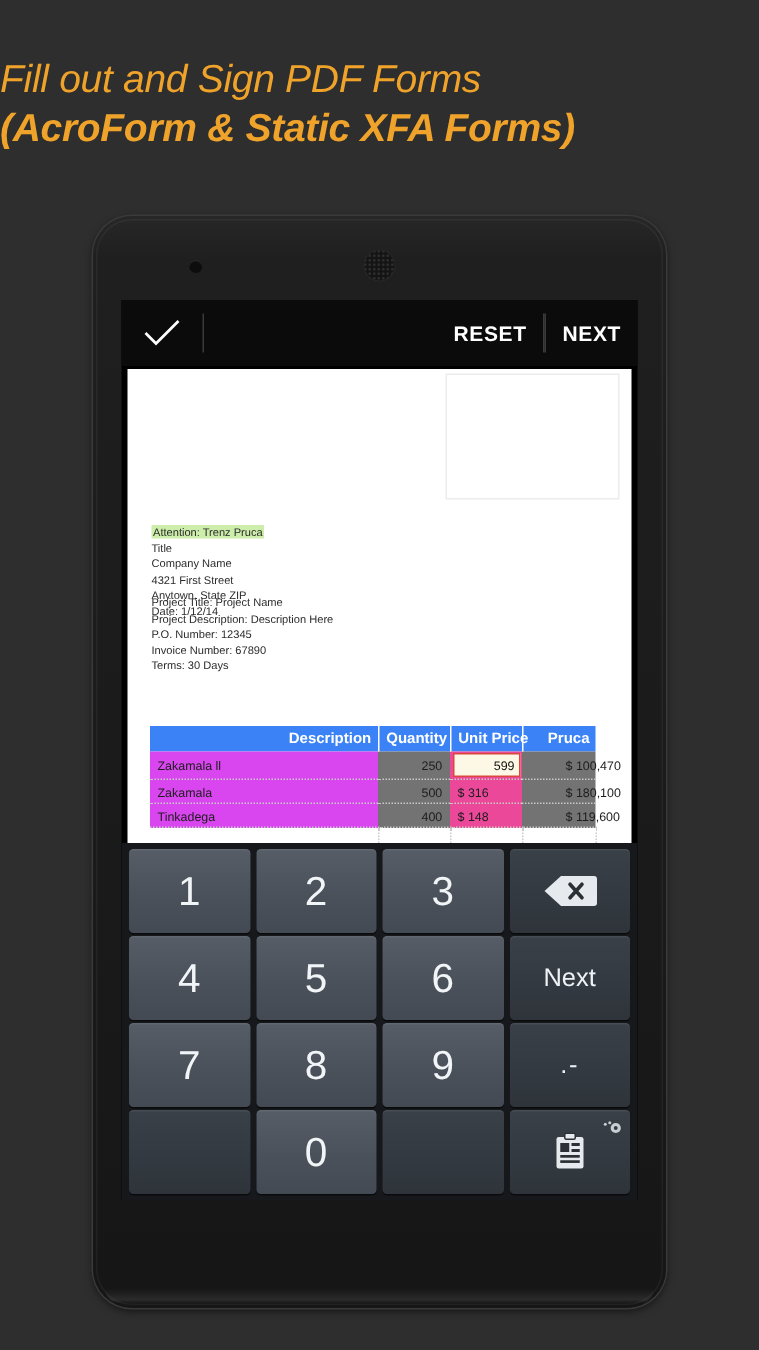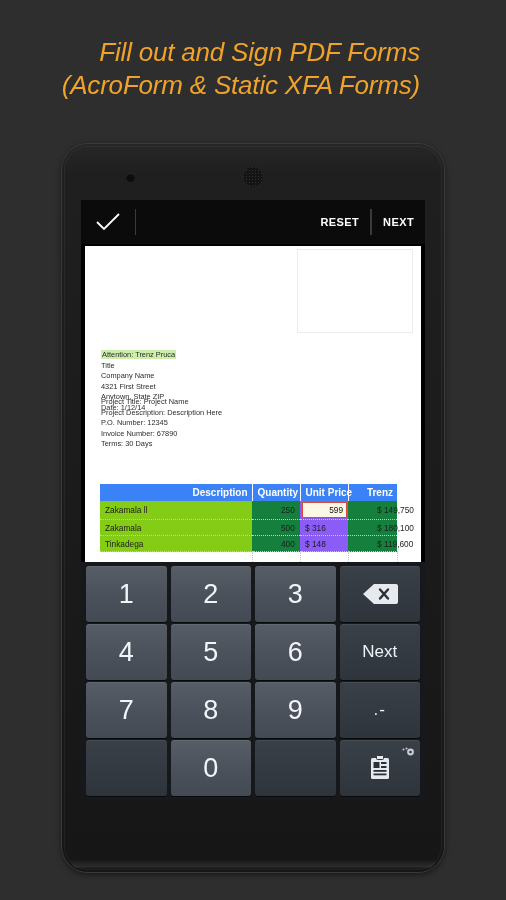--- a/index.html
+++ b/index.html
@@ -8,28 +8,28 @@
     background:#2e2e2e;
     font-family:"Liberation Sans", sans-serif;
     overflow:hidden;
     position:relative;
   }
 
   
   .headline {
     position:absolute;
     top:36px; left:0; width:420px;
-    text-align:right;
+    text-align:left;
     color:#f0a32a;
     font-style:italic;
     font-size:26px;
     line-height:33px;
     letter-spacing:-0.2px;
   }
-  .headline .l2 { display:block; }
+  .headline .l2 { display:block;font-weight:bold; }
 
   
   .phone {
     position:absolute;
     left:62px; top:144px;
     width:382px; height:728px;
     background:linear-gradient(180deg,#272727 0%,#1f1f1f 4%,#1b1b1b 50%,#161616 100%);
     border-radius:26px;
     box-shadow:0 0 0 1px #3a3a3a, 0 2px 6px rgba(0,0,0,.6);
   }
@@ -82,21 +82,21 @@
   }
   .tb-check svg { display:block; }
   .tb-sep {
     width:1px; height:26px;
     background:#3a3a3a;
   }
   .tb-spacer { flex:1; }
   .tb-btn {
     padding:0 11px; height:44px;
     display:flex; align-items:center; justify-content:center;
-    font-size:11px; font-weight:bold;
+    font-size:14px; font-weight:bold;
     letter-spacing:.4px;
     color:#ffffff;
     text-align:center;
   }
 
   
   .doc {
     position:absolute;
     left:4px; top:46px;
     width:336px; height:520px;
@@ -152,23 +152,23 @@
   }
   .tbl th:last-child { border-right:none; }
   .tbl td {
     padding:2px 4px 2px 5px;
     font-size:8.3px;
     color:#1d1d1d;
     border-bottom:1px dotted #c9c9c9;
     height:16px;
     white-space:nowrap;
   }
-  td.c-desc { background:#84cc16; }
-  td.c-qty, td.c-cost { background:#15803d;padding-left:29px; }
-  td.c-price { background:#8b5cf6;margin-top:10px; }
+  td.c-desc { background:#d946ef; }
+  td.c-qty, td.c-cost { background:#737373;padding-left:29px; }
+  td.c-price { background:#ec4899;margin-top:10px; }
   td.c-blank { background:#ffffff; border-right:1px dotted #c9c9c9; }
   .col-desc { width:152px; }
   .col-qty  { width:48px; }
   .col-price{ width:48px; }
   .col-cost { width:49px; }
   .field-active {
     display:block;
     background:#fdf8e6;
     border:1.6px solid #d8493c;
     text-align:right;
@@ -273,31 +273,31 @@
           <col class="col-desc">
             <col class="col-qty">
             <col class="col-price">
             <col class="col-cost">
         </colgroup>
         <thead>
           <tr>
             <th>Description</th>
             <th>Quantity</th>
             <th>Unit Price</th>
-            <th>Trenz</th>
+            <th>Pruca</th>
           </tr>
         </thead>
         <tbody>
           <tr>
             <td class="c-desc">Zakamala ll</td>
             <td class="c-qty">250</td>
             <td class="c-price">
                 <span class="field-active">599</span>
               </td>
-            <td class="c-cost">$ 149,750</td>
+            <td class="c-cost">$ 100,470</td>
           </tr>
           <tr>
             <td class="c-desc">Zakamala</td>
             <td class="c-qty">500</td>
             <td class="c-price">$ 316</td>
             <td class="c-cost">$ 180,100</td>
           </tr>
           <tr>
             <td class="c-desc">Tinkadega</td>
             <td class="c-qty">400</td>

